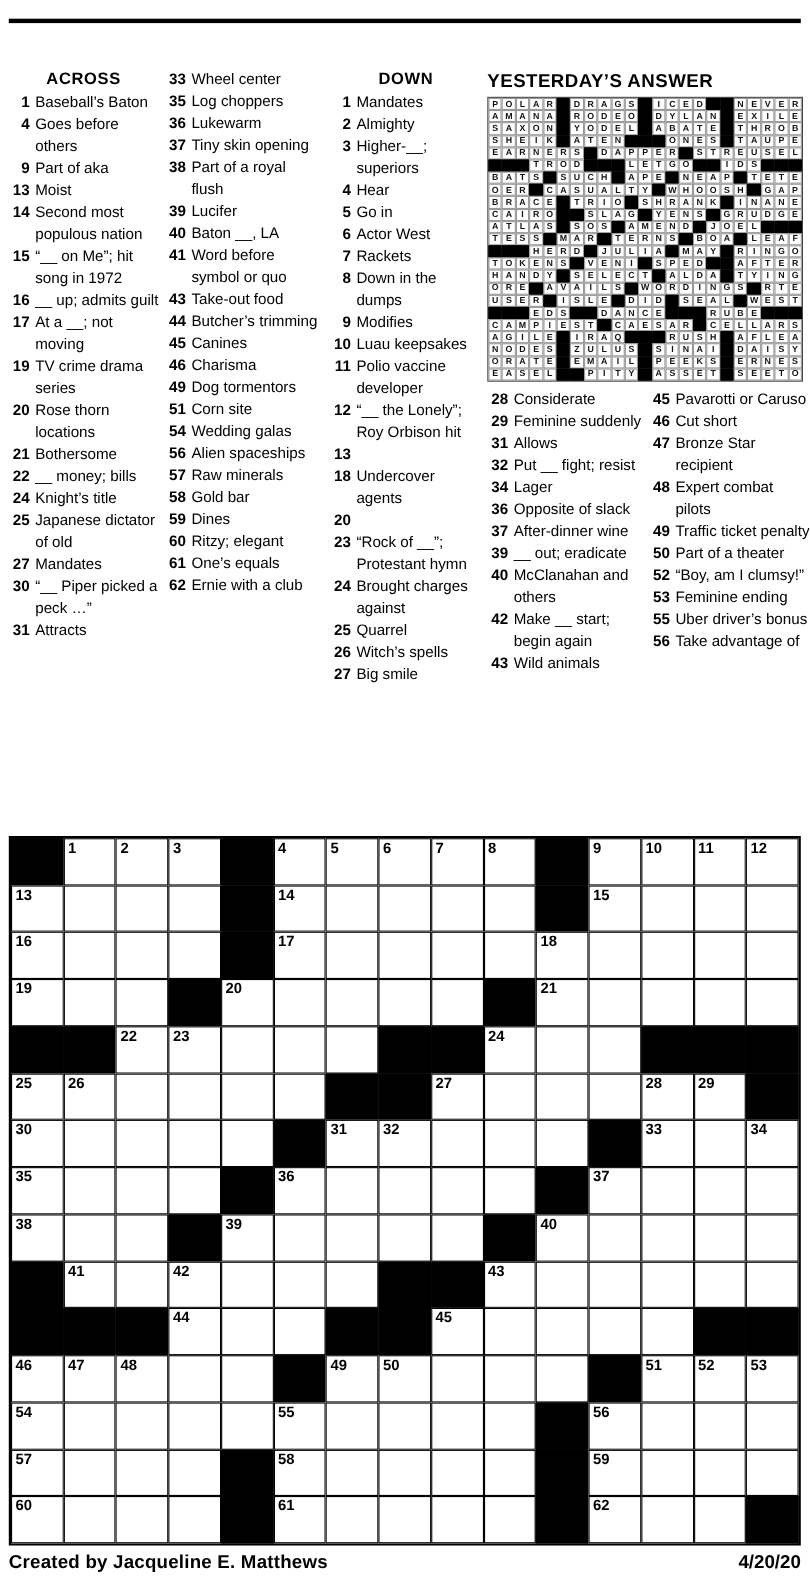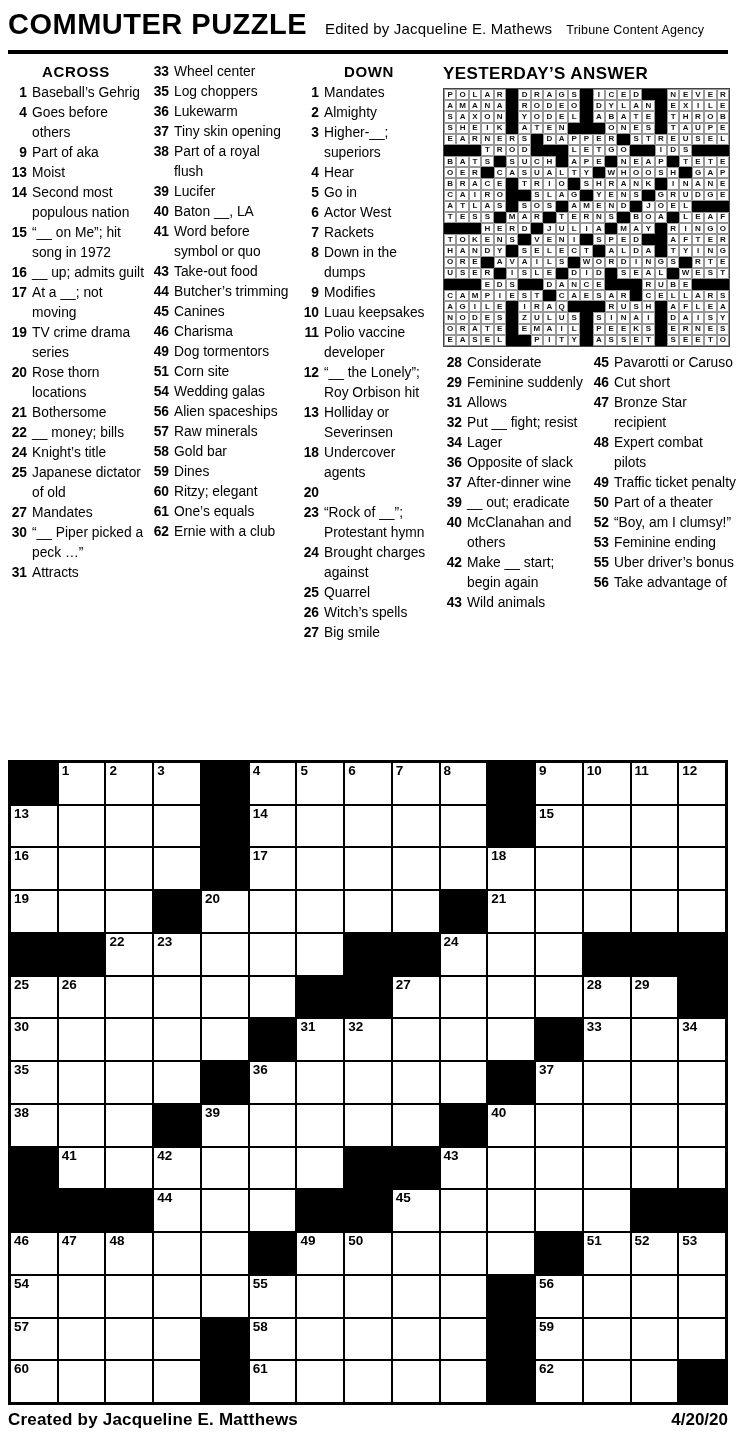--- a/index.html
+++ b/index.html
@@ -40,33 +40,28 @@
 
   
   .ftr{position:absolute;left:8px;top:1410px;width:720px;display:flex;justify-content:space-between;align-items:baseline;gap:14px;}
   .ftr-credit{font-weight:bold;font-size:17px;letter-spacing:.2px;}
   .ftr-date{font-weight:bold;font-size:17px;}
 </style>
 </head>
 <body>
 
 <div class="hdr">
-  <div class="hdr-line">
-    <span class="hdr-title">COMMUTER PUZZLE</span>
-    <span class="hdr-edited">Edited by Jacqueline E. Mathews</span>
-    <span class="hdr-agency">Tribune Content Agency</span>
-  </div>
   <div class="hdr-rule"></div>
 </div>
 
 <div class="cluecol col-a">
   <div class="sec-head">ACROSS</div>
 <div class="clue">
       <span class="cnum">1</span>
-      <span class="ctext">Baseball’s Gehrig</span>
+      <span class="ctext">Baseball’s Baton</span>
     </div>
     <div class="clue">
       <span class="cnum">4</span>
       <span class="ctext">Goes before others</span>
     </div>
     <div class="clue">
       <span class="cnum">9</span>
       <span class="ctext">Part of aka</span>
     </div>
     <div class="clue">
@@ -261,21 +256,20 @@
     <div class="clue">
       <span class="cnum">11</span>
       <span class="ctext">Polio vaccine developer</span>
     </div>
     <div class="clue">
       <span class="cnum">12</span>
       <span class="ctext">“__ the Lonely”; Roy Orbison hit</span>
     </div>
     <div class="clue">
       <span class="cnum">13</span>
-      <span class="ctext">Holliday or Severinsen</span>
     </div>
     <div class="clue">
       <span class="cnum">18</span>
       <span class="ctext">Undercover agents</span>
     </div>
     <div class="clue">
       <span class="cnum">20</span>
     </div>
     <div class="clue">
       <span class="cnum">23</span>

